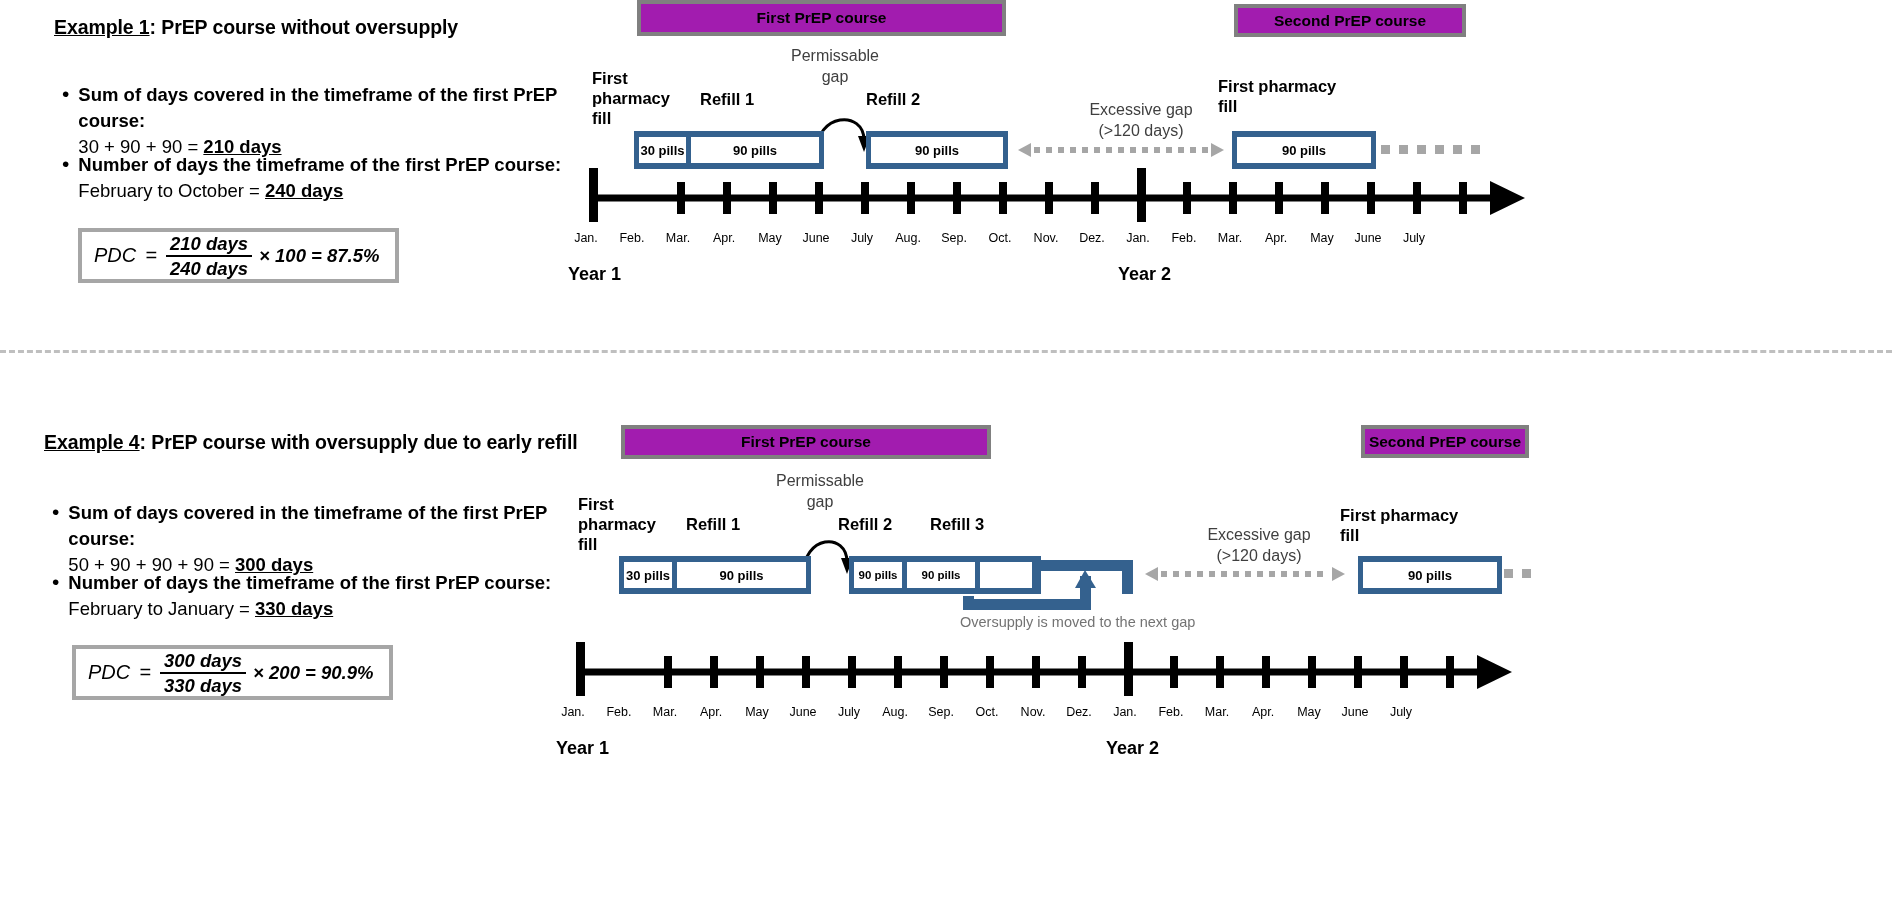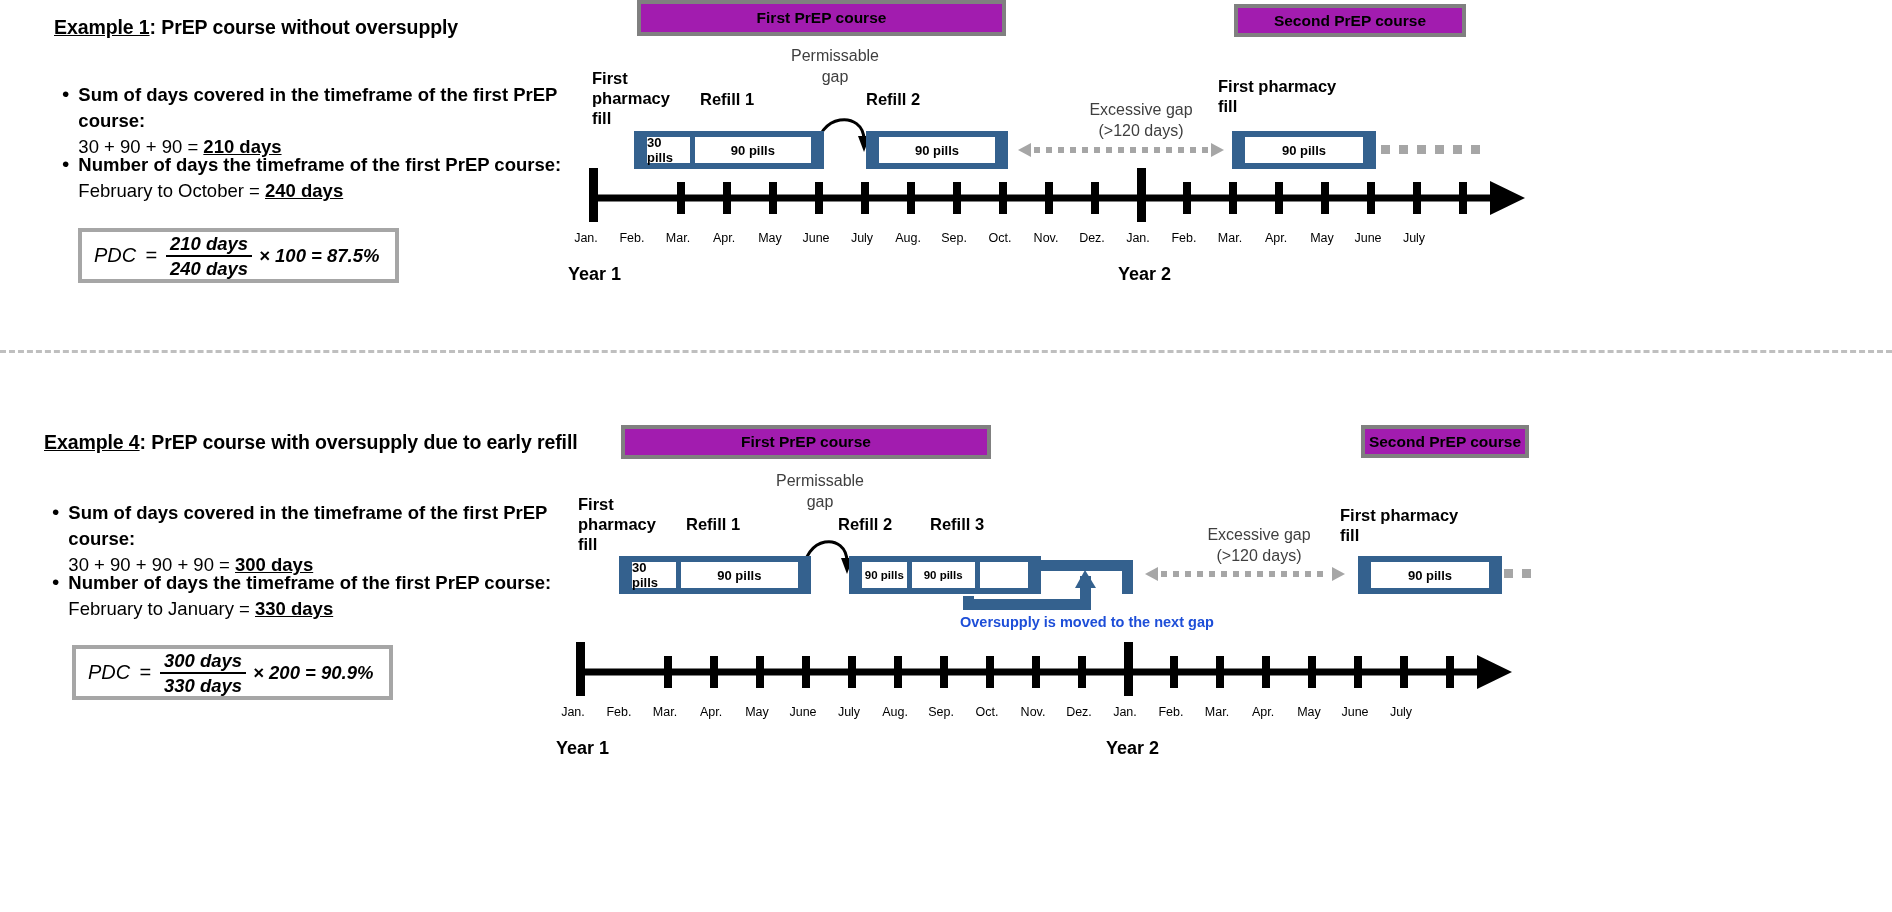--- a/index.html
+++ b/index.html
@@ -25,32 +25,32 @@
   .frac .den{padding:1px 4px 0 4px;border-top:2.4px solid #000;}
   .tail{font-style:italic;font-weight:bold;font-size:18.5px;margin-left:7px;white-space:nowrap;}
 
   
   .course{border:4px solid #808080;background:#a21caf;box-sizing:border-box;
           display:flex;align-items:center;justify-content:center;
           font-weight:bold;font-size:15.5px;}
 
   
   .pillgroup{border:5px solid #34618e;background:#34618e;box-sizing:border-box;
-             display:flex;align-items:center;gap:5px;padding:8px;}
+             display:flex;align-items:center;gap:5px;padding:0;}
   .pill{background:#fff;height:26px;display:flex;align-items:center;
         justify-content:center;font-weight:bold;font-size:13px;box-sizing:border-box;}
 
   .lbl{font-weight:bold;font-size:16.5px;text-align:left;line-height:20px;}
   .glbl{font-size:16px;color:#3f3f3f;text-align:center;line-height:21px;}
   .mon{font-size:12.5px;text-align:center;}
   .yr{font-weight:bold;font-size:18px;}
 
   .dashsep{position:absolute;left:0;width:1892px;height:0;
            border-top:3px dashed #bfbfbf;}
-  .osnote{color:#1d4ed8;font-weight:bold;font-size:14.5px;white-space:nowrap;}
+  .osnote{color:#737373;font-weight:normal;font-size:14.5px;white-space:nowrap;}
   .sq{width:9px;height:9px;background:#a6a6a6;}
 </style>
 </head>
 <body>
 
 <div class="abs ttl" style="left:54px;top:16px;">
   <u>Example 1</u><span>: PrEP course without oversupply</span>
 </div>
 
 <div class="abs" style="left:62px;top:82px;width:500px;">
@@ -201,21 +201,21 @@
 
 <div class="abs ttl" style="left:44px;top:431px;">
   <u>Example 4</u><span>: PrEP course with oversupply due to early refill</span>
 </div>
 
 <div class="abs" style="left:52px;top:500px;width:560px;">
   <div class="bullet-row">
     <span class="dot">•</span>
     <div class="btxt">
       <span class="b">Sum of days covered</span><span class="b"> in the timeframe of the first PrEP course:</span><br>
-      <span class="reg">30 + 90 + 90 + 90 = </span><span class="ul">300 days</span>
+      <span class="reg">50 + 90 + 90 + 90 = </span><span class="ul">300 days</span>
     </div>
   </div>
 </div>
 
 <div class="abs" style="left:52px;top:570px;width:560px;">
   <div class="bullet-row">
     <span class="dot">•</span>
     <div class="btxt">
       <span class="b">Number of days the timeframe of the first PrEP course:</span><br>
       <span class="reg">February to January =  </span><span class="ul">330 days</span>

